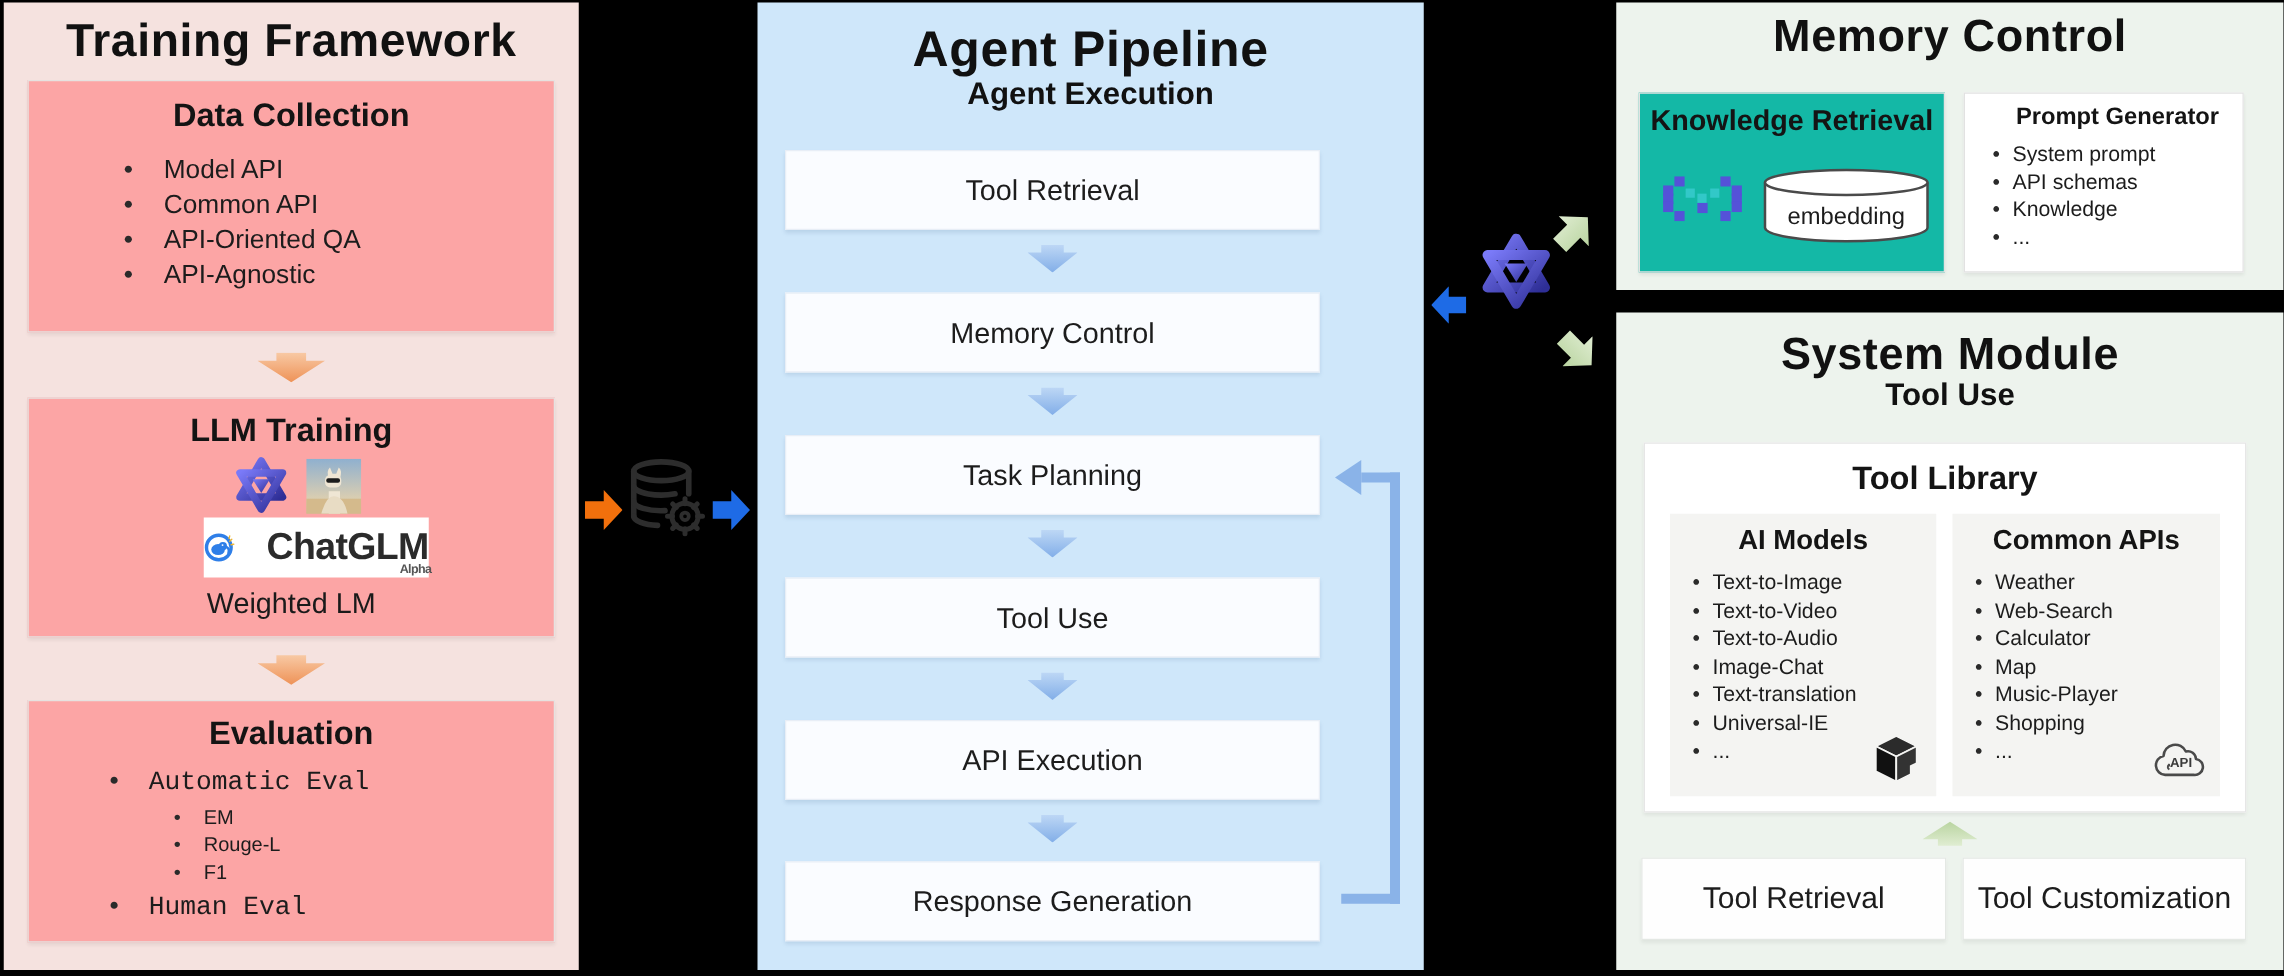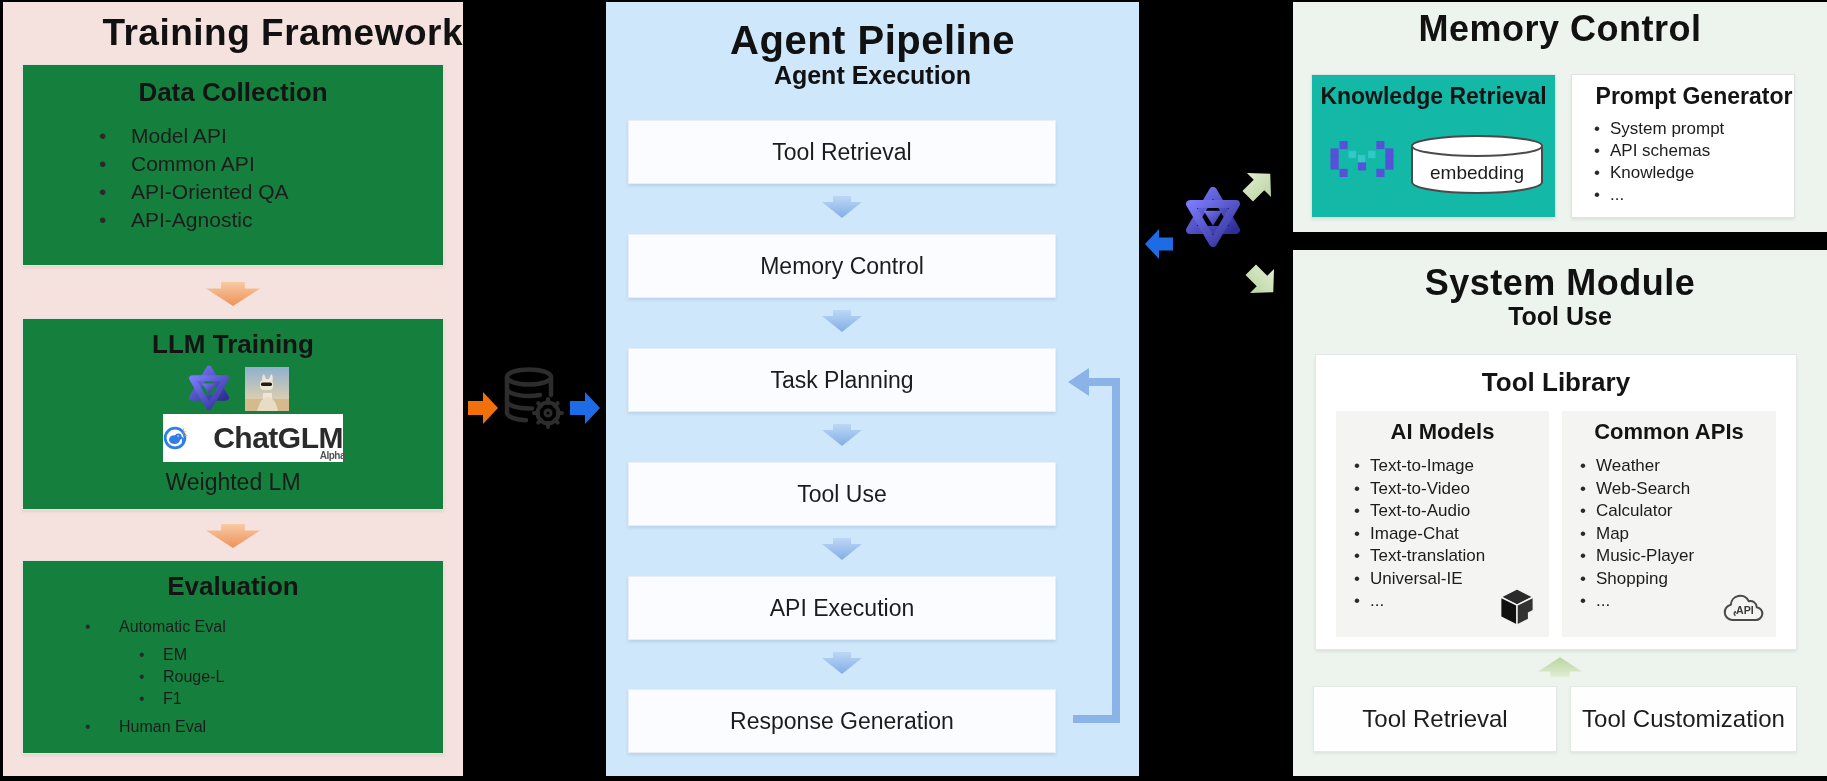--- a/index.html
+++ b/index.html
@@ -1,33 +1,33 @@
 <!DOCTYPE html>
 <html><head>
 <meta charset="utf-8">
 <style>
   html,body{margin:0;padding:0;background:#000;}
   #stage{position:relative;width:1827px;height:781px;background:#000;overflow:hidden;
          font-family:"Liberation Sans",sans-serif;color:#1a1a1a;}
   .panel{position:absolute;}
   .panel-title{text-align:center;font-weight:bold;font-size:37px;letter-spacing:.5px;color:#111;}
   .panel-subtitle{text-align:center;font-weight:bold;font-size:25px;color:#111;margin-top:-2px;}
-  .wbox{position:absolute;background:#15803d;border:1px solid #e6e2e0;box-shadow:0 2px 3px rgba(0,0,0,.07);}
+  .wbox{position:absolute;background:#fca5a5;border:1px solid #e6e2e0;box-shadow:0 2px 3px rgba(0,0,0,.07);}
   .box-title{text-align:center;font-weight:bold;font-size:26px;color:#141414;}
   .sub-title{text-align:center;font-weight:bold;font-size:22px;color:#141414;}
   ul{list-style:none;margin:0;padding:0;}
   li{position:relative;color:#1c1c1c;}
   li:before{content:"\2022";position:absolute;color:#2a2a2a;}
   
   #training{left:3px;top:2px;width:460px;height:774px;background:#f5e2df;}
-  #training .panel-title{margin-top:10px;text-align:right;}
+  #training .panel-title{margin-top:10px;}
   .dc-list{margin:14px 0 0 108px;font-size:21px;}
   .dc-list li{line-height:28px;padding-left:0;}
   .dc-list li:before{left:-32px;}
-  .eval-list{margin:10px 0 0 96px;font-size:16px;}
+  .eval-list{margin:10px 0 0 96px;font-size:21px;font-family:Liberation Mono, monospace;}
   .eval-list>li{line-height:30px;}
   .eval-list>li:before{left:-34px;}
   .eval-sub{margin:2px 0 2px 44px;font-size:16px;}
   .eval-sub li{line-height:22px;}
   .eval-sub li:before{left:-24px;}
   
   #pipeline{left:606px;top:2px;width:533px;height:774px;background:#cfe7fa;}
   #pipeline .panel-title{margin-top:16px;}
   .step{position:absolute;left:22px;width:426px;height:62px;background:#fafcff;border:1px solid #e8eef6;
         box-shadow:0 2px 3px rgba(90,120,160,.18);display:flex;align-items:center;justify-content:center;
@@ -259,21 +259,21 @@
         </g>
       </svg>
       <svg class="emb-wrap" width="138" height="64" viewBox="0 0 138 64">
         <path d="M4,13 V49 A65,11 0 0 0 134,49 V13" fill="#fff" stroke="#4a4a4a" stroke-width="2"></path>
         <ellipse cx="69" cy="13" rx="65" ry="10" fill="#fff" stroke="#4a4a4a" stroke-width="2"></ellipse>
         <text x="69" y="46" text-anchor="middle" font-size="19" fill="#1c1c1c" font-family="Liberation Sans, sans-serif">embedding</text>
       </svg>
     </div>
 
     <div class="wbox" style="left:278px;top:72px;width:222px;height:142px;background:#fff;border-color:#e2e2e2;">
-      <div class="sub-title" style="margin-top:8px;font-size:23px;padding-left:22px;">Prompt Generator</div>
+      <div class="sub-title" style="margin-top:8px;font-size:19px;padding-left:22px;">Prompt Generator</div>
       <ul class="pg-list">
         <li>System prompt</li>
         <li>API schemas</li>
         <li>Knowledge</li>
         <li>...</li>
       </ul>
     </div>
   </div>
 
   <div id="system" class="panel">

